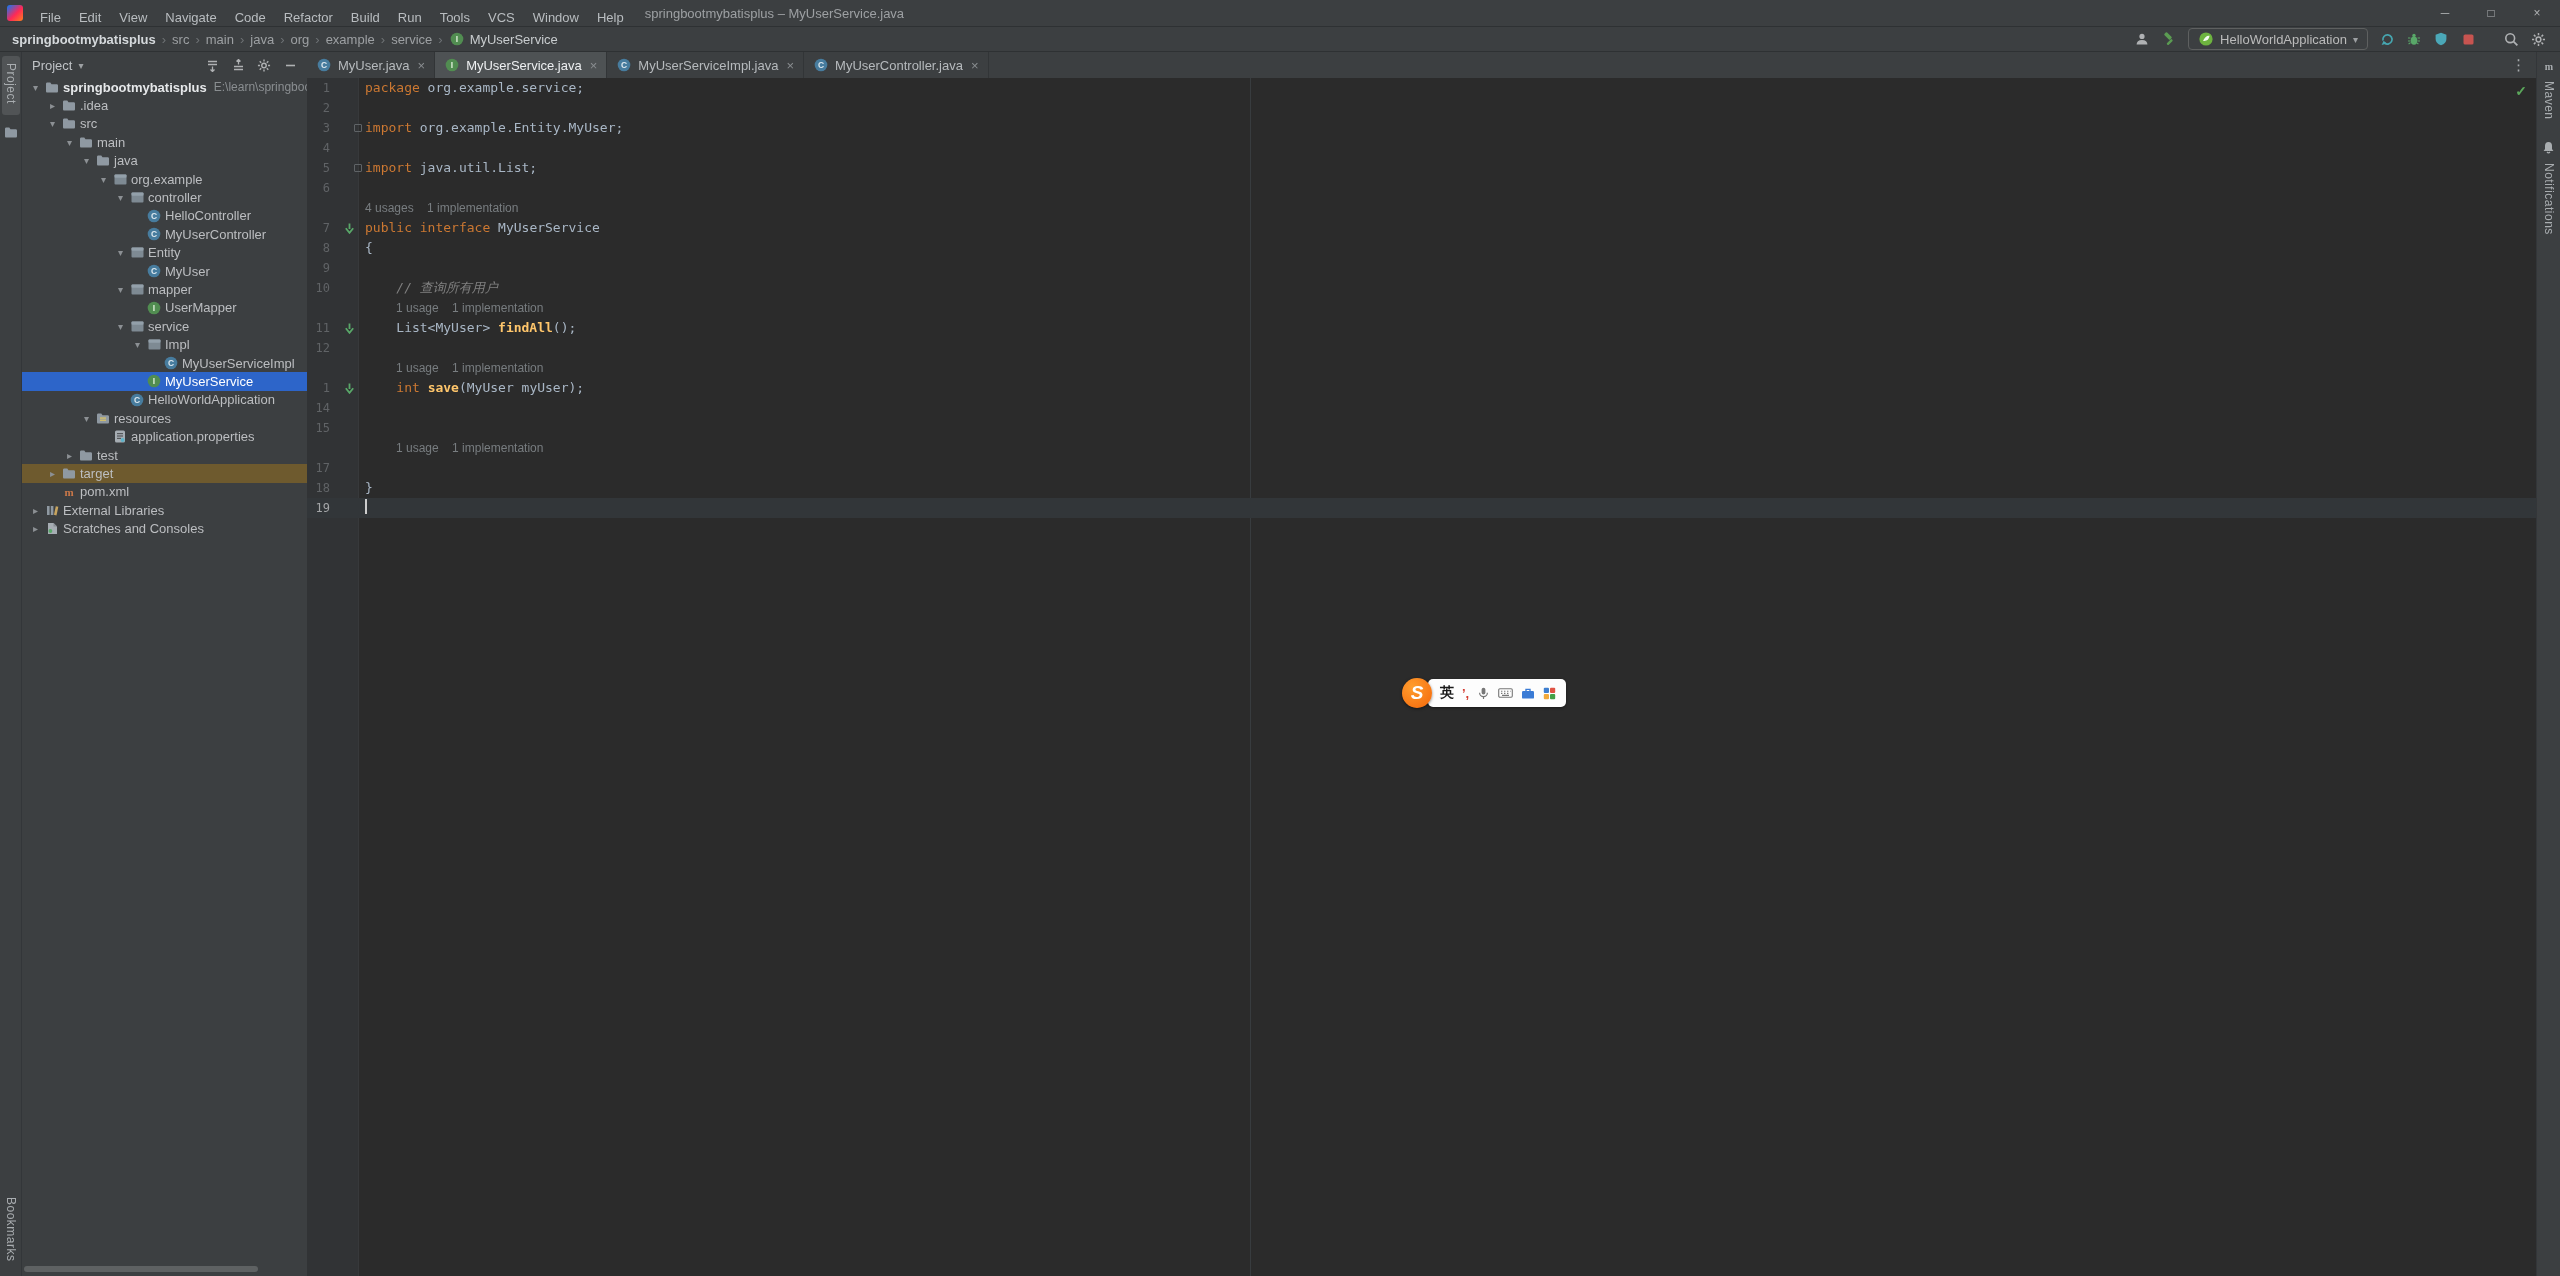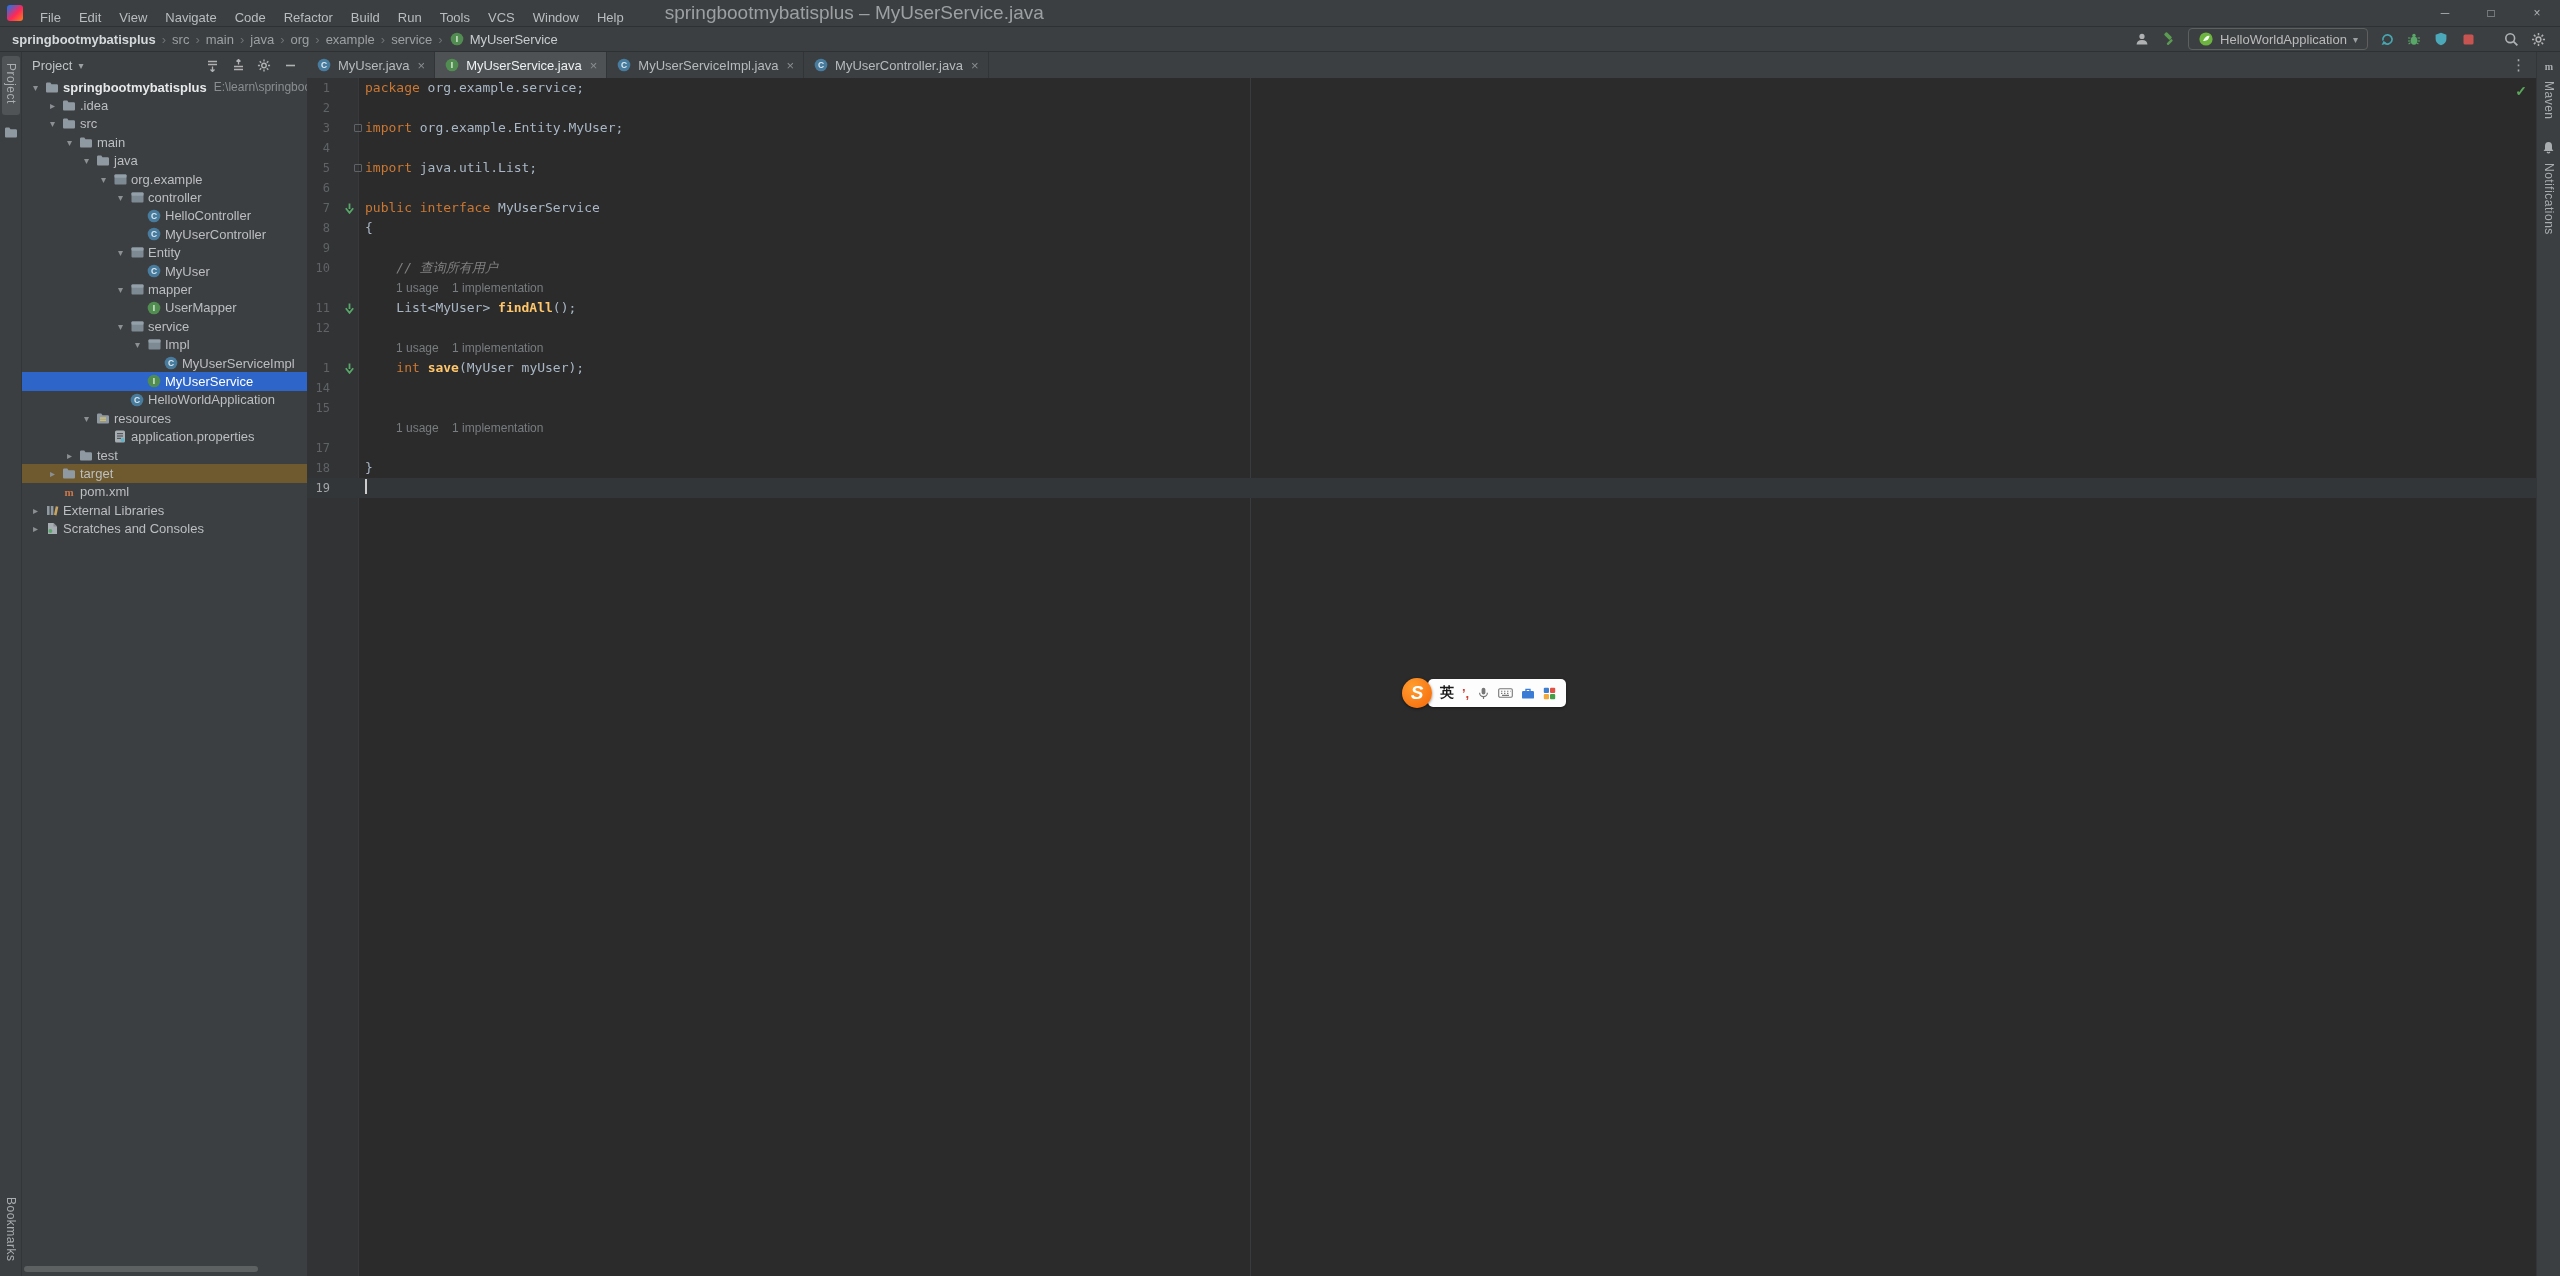--- a/index.html
+++ b/index.html
@@ -6,21 +6,21 @@
   html,body { width:2560px; height:1276px; background:#2B2B2B; overflow:hidden;
     font-family:"Liberation Sans", sans-serif; color:#BBBBBB; }
   #app { position:absolute; inset:0; width:2560px; height:1276px; }
 
   
   .titlebar { position:absolute; left:0; top:0; width:2560px; height:27px;
     background:#3C3F41; border-bottom:1px solid #2E3133; display:flex; align-items:center; }
   .app-logo { width:16px; height:16px; border-radius:3px; margin:0 8px 0 7px;
     background:linear-gradient(135deg,#087CFA 0%,#FE2857 55%,#FC801D 100%); }
   .menu-item { padding:4px 9px; font-size:13px; color:#B9BDC0; height:27px; line-height:27px; cursor:default; }
-  .win-title { margin-left:32px; font-size:19px; color:#9DA0A3; }
+  .win-title { margin-left:12px; font-size:13px; color:#9DA0A3; }
   .win-controls { margin-left:auto; display:flex; height:27px; }
   .winbtn { width:46px; height:27px; display:flex; align-items:center; justify-content:center;
     color:#AFB1B3; font-size:12px; }
 
   
   .navbar { position:absolute; left:0; top:27px; width:2560px; height:25px;
     background:#3C3F41; border-bottom:1px solid #2E3133; display:flex; align-items:center; }
   .breadcrumb { display:flex; align-items:center; padding-left:10px; font-size:13px; }
   .crumb { color:#9DA0A3; display:flex; align-items:center; gap:5px; padding:0 2px; }
   .crumb.bold { font-weight:bold; color:#D5D9DC; }
@@ -624,20 +624,25 @@
           <span class="lnum">5</span>
           <span class="lmark"></span>
           <span class="lbody"><span class="foldbox"></span><span class="tok-kw">import</span><span class="tok-pl"> java.util.List;</span></span>
         </div>
         <div class="crow">
           <span class="lnum">6</span>
           <span class="lmark"></span>
           <span class="lbody"></span>
         </div>
         <div class="crow">
+          <span class="lnum"></span>
+          <span class="lmark"></span>
+          <span class="lbody"><span class="inlay">4 usages    1 implementation</span></span>
+        </div>
+        <div class="crow">
           <span class="lnum">7</span>
           <span class="lmark">
             <svg width="9" height="11" viewBox="0 0 9 11">
               <path d="M4.5 0.5 L4.5 6" stroke="#59A869" stroke-width="1.8" fill="none"></path>
               <path d="M0.8 5.2 L4.5 9.8 L8.2 5.2" fill="none" stroke="#59A869" stroke-width="1.8"></path>
             </svg>
           </span>
           <span class="lbody"><span class="tok-kw">public</span><span class="tok-pl"> </span><span class="tok-kw">interface</span><span class="tok-pl"> MyUserService</span></span>
         </div>
         <div class="crow">

